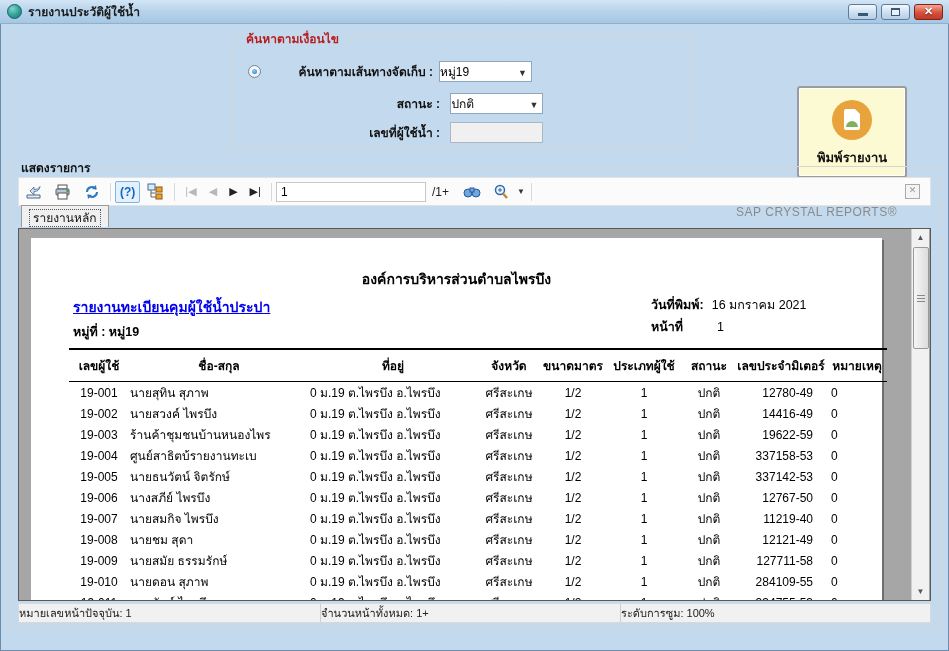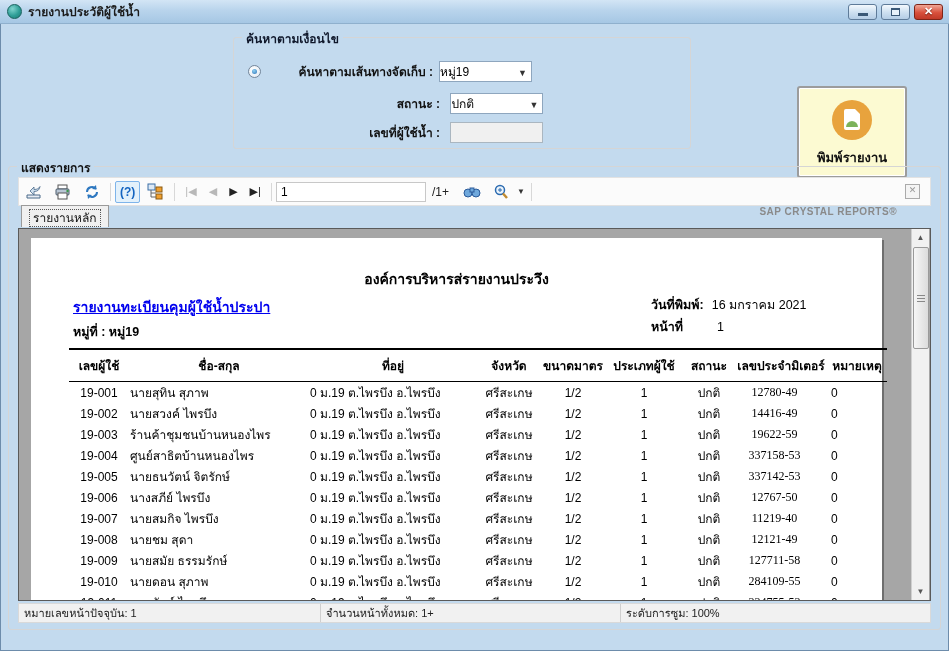--- a/index.html
+++ b/index.html
@@ -21,21 +21,21 @@
     display:flex;align-items:center;justify-content:center;box-sizing:border-box;}
   .winbtn.close{background:linear-gradient(180deg,#f0a696,#d8503c 55%,#c03a28);border-color:#7e2417;}
   .glyph-min{width:10px;height:3px;background:#3a5876;margin-top:6px;}
   .glyph-max{width:9px;height:8px;border:1px solid #3a5876;border-top-width:2px;box-sizing:border-box;background:#e8f2fa;}
   .glyph-close{color:#fff;font-size:11px;font-weight:bold;text-shadow:0 1px 1px #6b1507;line-height:1;}
 
   
   .groupbox{position:absolute;border:1px solid #d5d5d5;border-radius:3px;box-sizing:border-box;}
   .groupbox .gb-label{position:absolute;top:-9px;left:8px;background:#c3daee;padding:0 4px;
     font-size:12px;font-weight:bold;}
-  .gb-label.blue{color:#0f172a;}
+  .gb-label.blue{color:#b91c1c;}
   .gb-label.black{color:#111;}
 
   
   .search-group{left:233px;top:37px;width:458px;height:112px;}
   .frm-label{font-size:12px;font-weight:bold;color:#111;}
   .radio{width:13px;height:13px;border-radius:50%;border:1px solid #74869a;box-sizing:border-box;
     background:radial-gradient(circle at 40% 35%,#fff,#dfe9f2);position:relative;}
   .radio .dot{position:absolute;left:3px;top:3px;width:5px;height:5px;border-radius:50%;
     background:radial-gradient(circle at 40% 35%,#8fd0f2,#2f74b8);}
   .combo{width:93px;height:21px;background:#fff;border:1px solid #8ea6be;box-sizing:border-box;
@@ -64,21 +64,21 @@
   .toolbar{position:absolute;left:9px;top:10px;width:913px;height:29px;background:#fbfbfb;
     border:1px solid #e2e2e2;box-sizing:border-box;display:flex;align-items:center;}
   .tbi{height:22px;display:flex;align-items:center;justify-content:center;padding:0 6px;}
   .tbi svg{display:block;}
   .tb-sep{width:1px;height:18px;background:#d8d8d8;margin:0 4px;}
   .tbi.toggled{border:1px solid #7eb4ea;background:#e3f1fb;border-radius:2px;color:#1464c0;
     font-size:12px;font-weight:bold;padding:0 4px;height:20px;}
   .page-input{width:150px;height:20px;border:1px solid #c8c8c8;background:#fff;font-size:12px;
     padding:0 4px;box-sizing:border-box;font-family:"Liberation Sans",sans-serif;}
   .page-total{font-size:12px;color:#222;margin:0 8px 0 6px;}
-  .brand{margin-left:auto;font-size:10px;color:#8a8a8a;letter-spacing:.5px;font-weight:bold;margin-top:40px;}
+  .brand{margin-left:auto;font-size:12px;color:#8a8a8a;letter-spacing:.5px;font-weight:normal;margin-top:40px;}
   .brand-close{width:13px;height:13px;border:1px solid #aaa;color:#999;font-size:9px;line-height:11px;
     text-align:center;margin:0 10px 0 8px;background:#f4f4f4;}
   .navglyph{font-size:11px;line-height:1;}
   .nav-disabled{color:#b8b8b8;}
   .nav-enabled{color:#222;}
 
   
   .report-tab{position:absolute;left:12px;top:38px;height:22px;padding:2px 8px 0 8px;
     background:#f0f0f0;border:1px solid #9a9a9a;border-bottom:none;font-size:12px;color:#111;
     box-sizing:border-box;z-index:3;}
@@ -115,28 +115,28 @@
     height:27px;padding:2px 1px;text-align:center;font-size:12px;}
   .rpt-table td{height:21px;padding:0 1px;white-space:nowrap;overflow:hidden;}
   .c0{width:58px;text-align:center;}
   .c1{width:178px;text-align:left;}
   .c2{width:166px;text-align:left;margin-left:40px;}
   .c3{width:62px;text-align:center;}
   .c4{width:62px;text-align:center;}
   .c5{width:76px;text-align:center;}
   .c6{width:50px;text-align:center;}
   .c7{width:90px;}
-  td.c7{text-align:center;padding-right:14px;font-family:Liberation Serif, serif;}
+  td.c7{text-align:right;padding-right:14px;}
   .c8{width:58px;}
   td.c8{text-align:left;padding-left:4px;}
 
   
   .statusbar{position:absolute;left:9px;top:436px;width:913px;height:20px;background:#f1f1f1;
     border:1px solid #d9d9d9;box-sizing:border-box;display:flex;font-size:11px;color:#222;}
-  .sb-panel{display:flex;align-items:center;padding-left:5px;border-right:1px solid #cfcfcf;box-sizing:border-box;}
+  .sb-panel{display:flex;align-items:center;border-right:1px solid #cfcfcf;box-sizing:border-box;}
   .sb-p1{width:302px;} .sb-p2{width:300px;} .sb-p3{flex:1;border-right:none;}
 </style>
 </head>
 <body>
 
 <div class="win-frame"></div>
 
 <div class="titlebar">
   <div class="app-icon"></div>
   <div class="title-text">รายงานประวัติผู้ใช้น้ำ</div>
@@ -267,21 +267,21 @@
     <span class="brand">SAP CRYSTAL REPORTS®</span>
     <div class="brand-close">✕</div>
   </div>
 
   <div class="report-tab">
     <span class="inner">รายงานหลัก</span>
   </div>
 
   <div class="viewport">
     <div class="page">
-      <div class="rpt-org">องค์การบริหารส่รายงานประวึง</div>
+      <div class="rpt-org">องค์การบริหารส่วนตำบลไพรบึง</div>
       <div class="rpt-title">รายงานทะเบียนคุมผู้ใช้น้ำประปา</div>
       <div class="rpt-moo">หมู่ที่ : หมู่19</div>
       <div class="rpt-date">
         <b>วันที่พิมพ์:</b><span>16 มกราคม 2021</span>
       </div>
       <div class="rpt-page">
         <b>หน้าที่</b><span class="val">1</span>
       </div>
       <table class="rpt-table">
         <thead>
@@ -326,21 +326,21 @@
               <td class="c2">0 ม.19 ต.ไพรบึง อ.ไพรบึง</td>
               <td class="c3">ศรีสะเกษ</td>
               <td class="c4">1/2</td>
               <td class="c5">1</td>
               <td class="c6">ปกติ</td>
               <td class="c7">19622-59</td>
               <td class="c8">0</td>
             </tr>
             <tr>
               <td class="c0">19-004</td>
-              <td class="c1">ศูนย์สาธิตบ้านหนองไพร</td>
+              <td class="c1">ศูนย์สาธิตบ้รายงานทะเบ</td>
               <td class="c2">0 ม.19 ต.ไพรบึง อ.ไพรบึง</td>
               <td class="c3">ศรีสะเกษ</td>
               <td class="c4">1/2</td>
               <td class="c5">1</td>
               <td class="c6">ปกติ</td>
               <td class="c7">337158-53</td>
               <td class="c8">0</td>
             </tr>
             <tr>
               <td class="c0">19-005</td>

